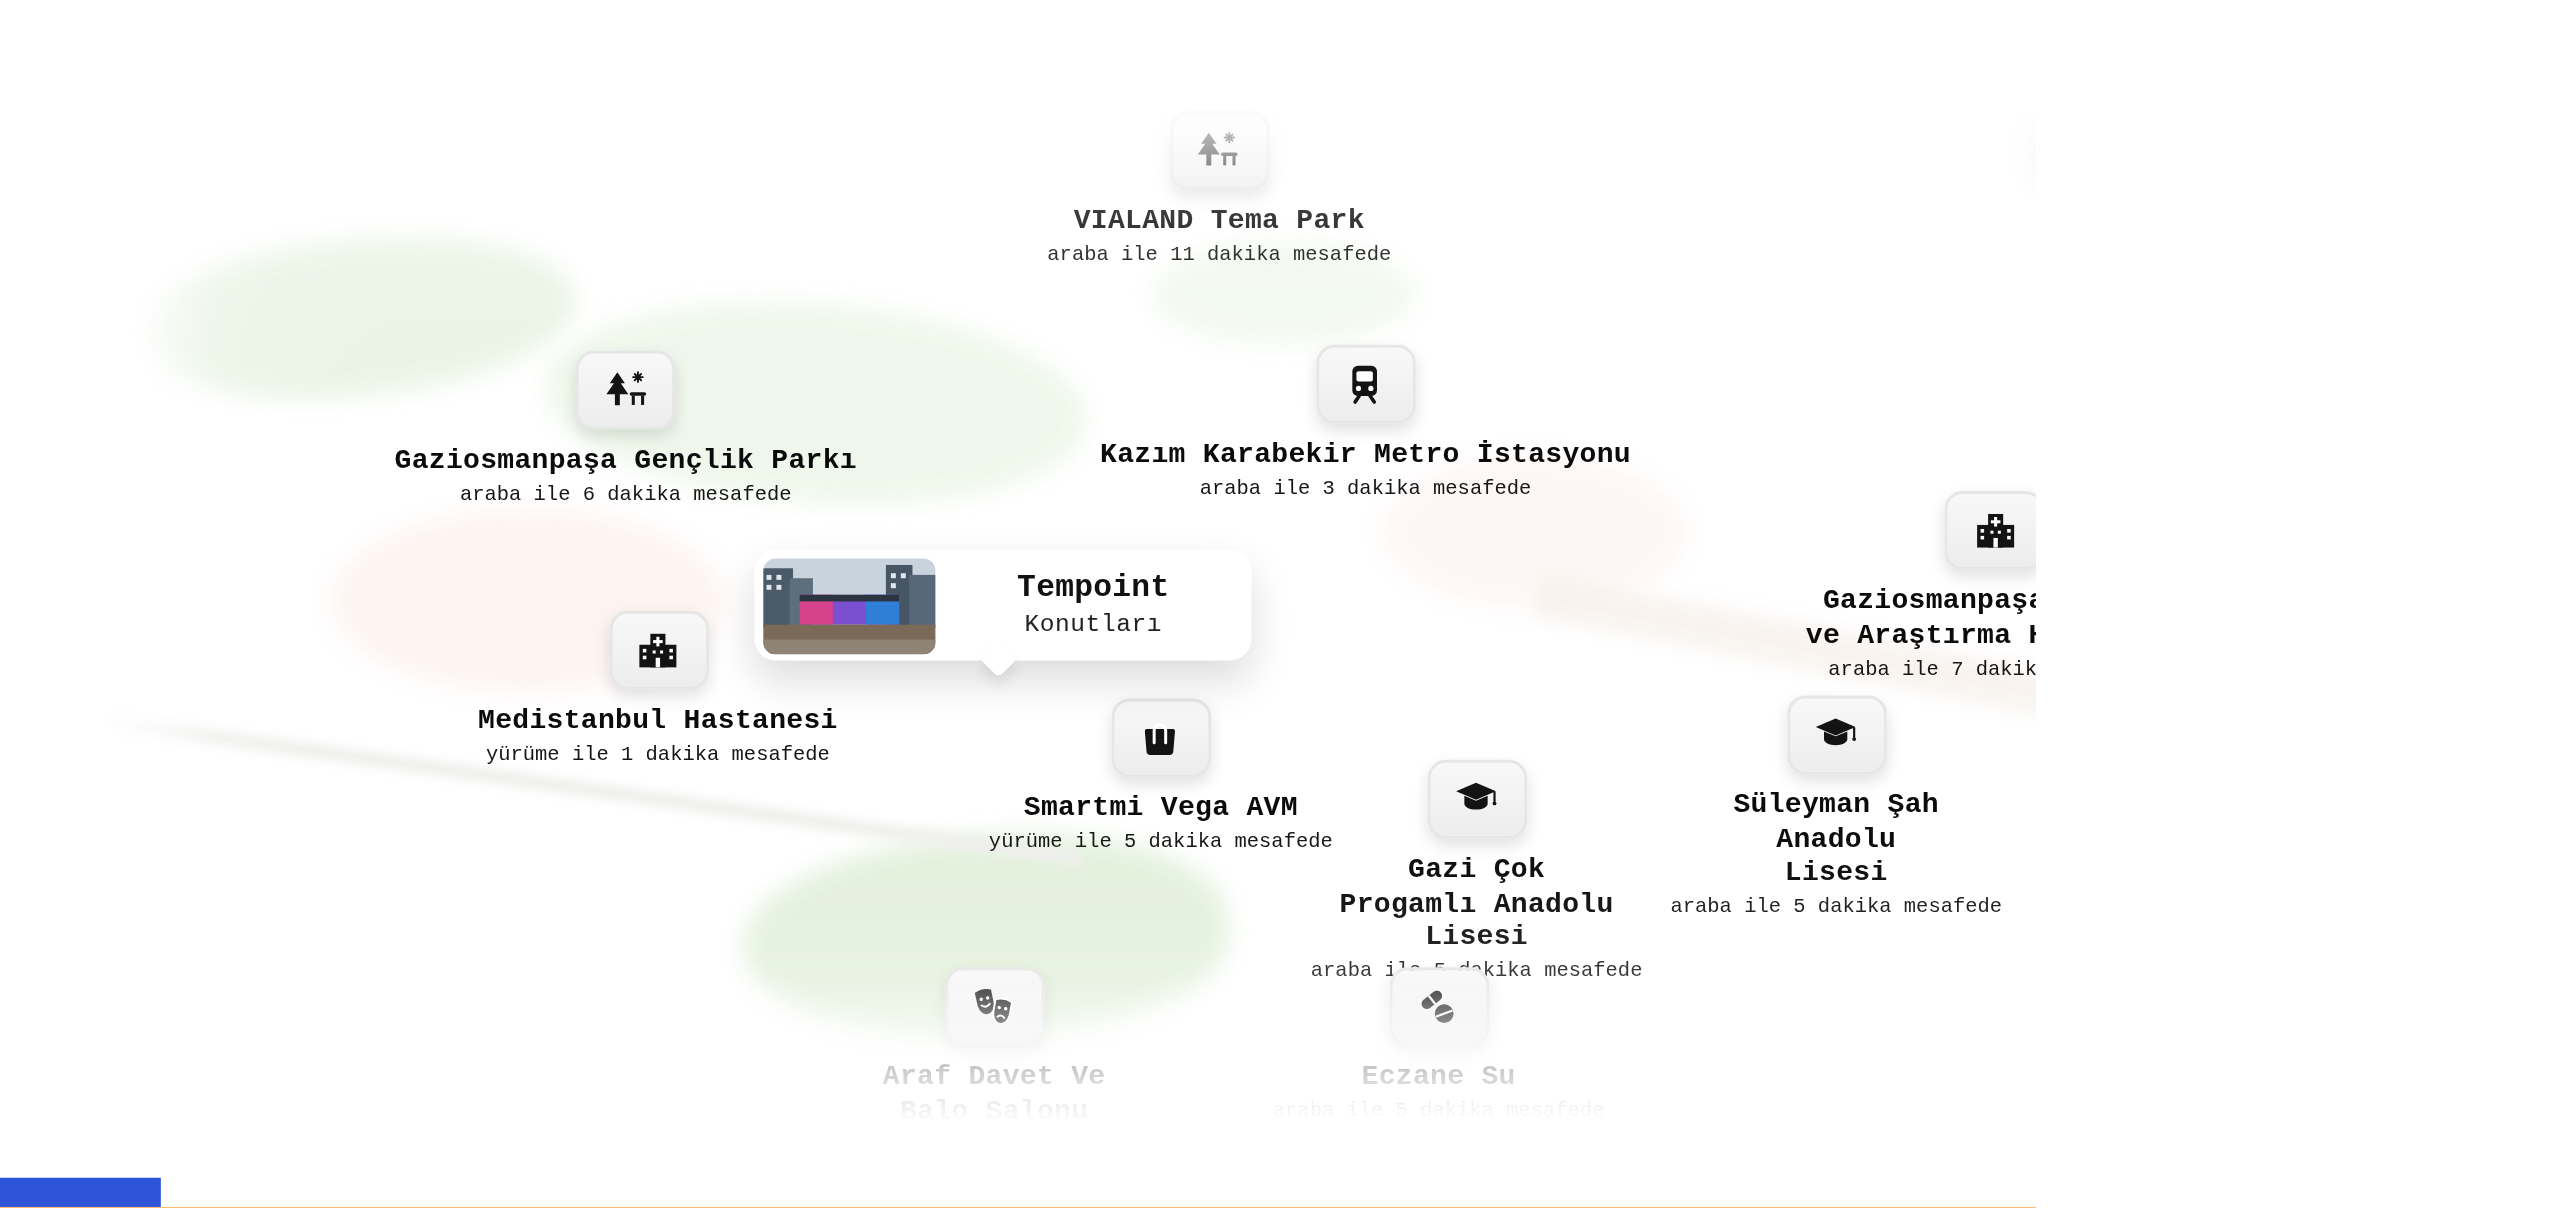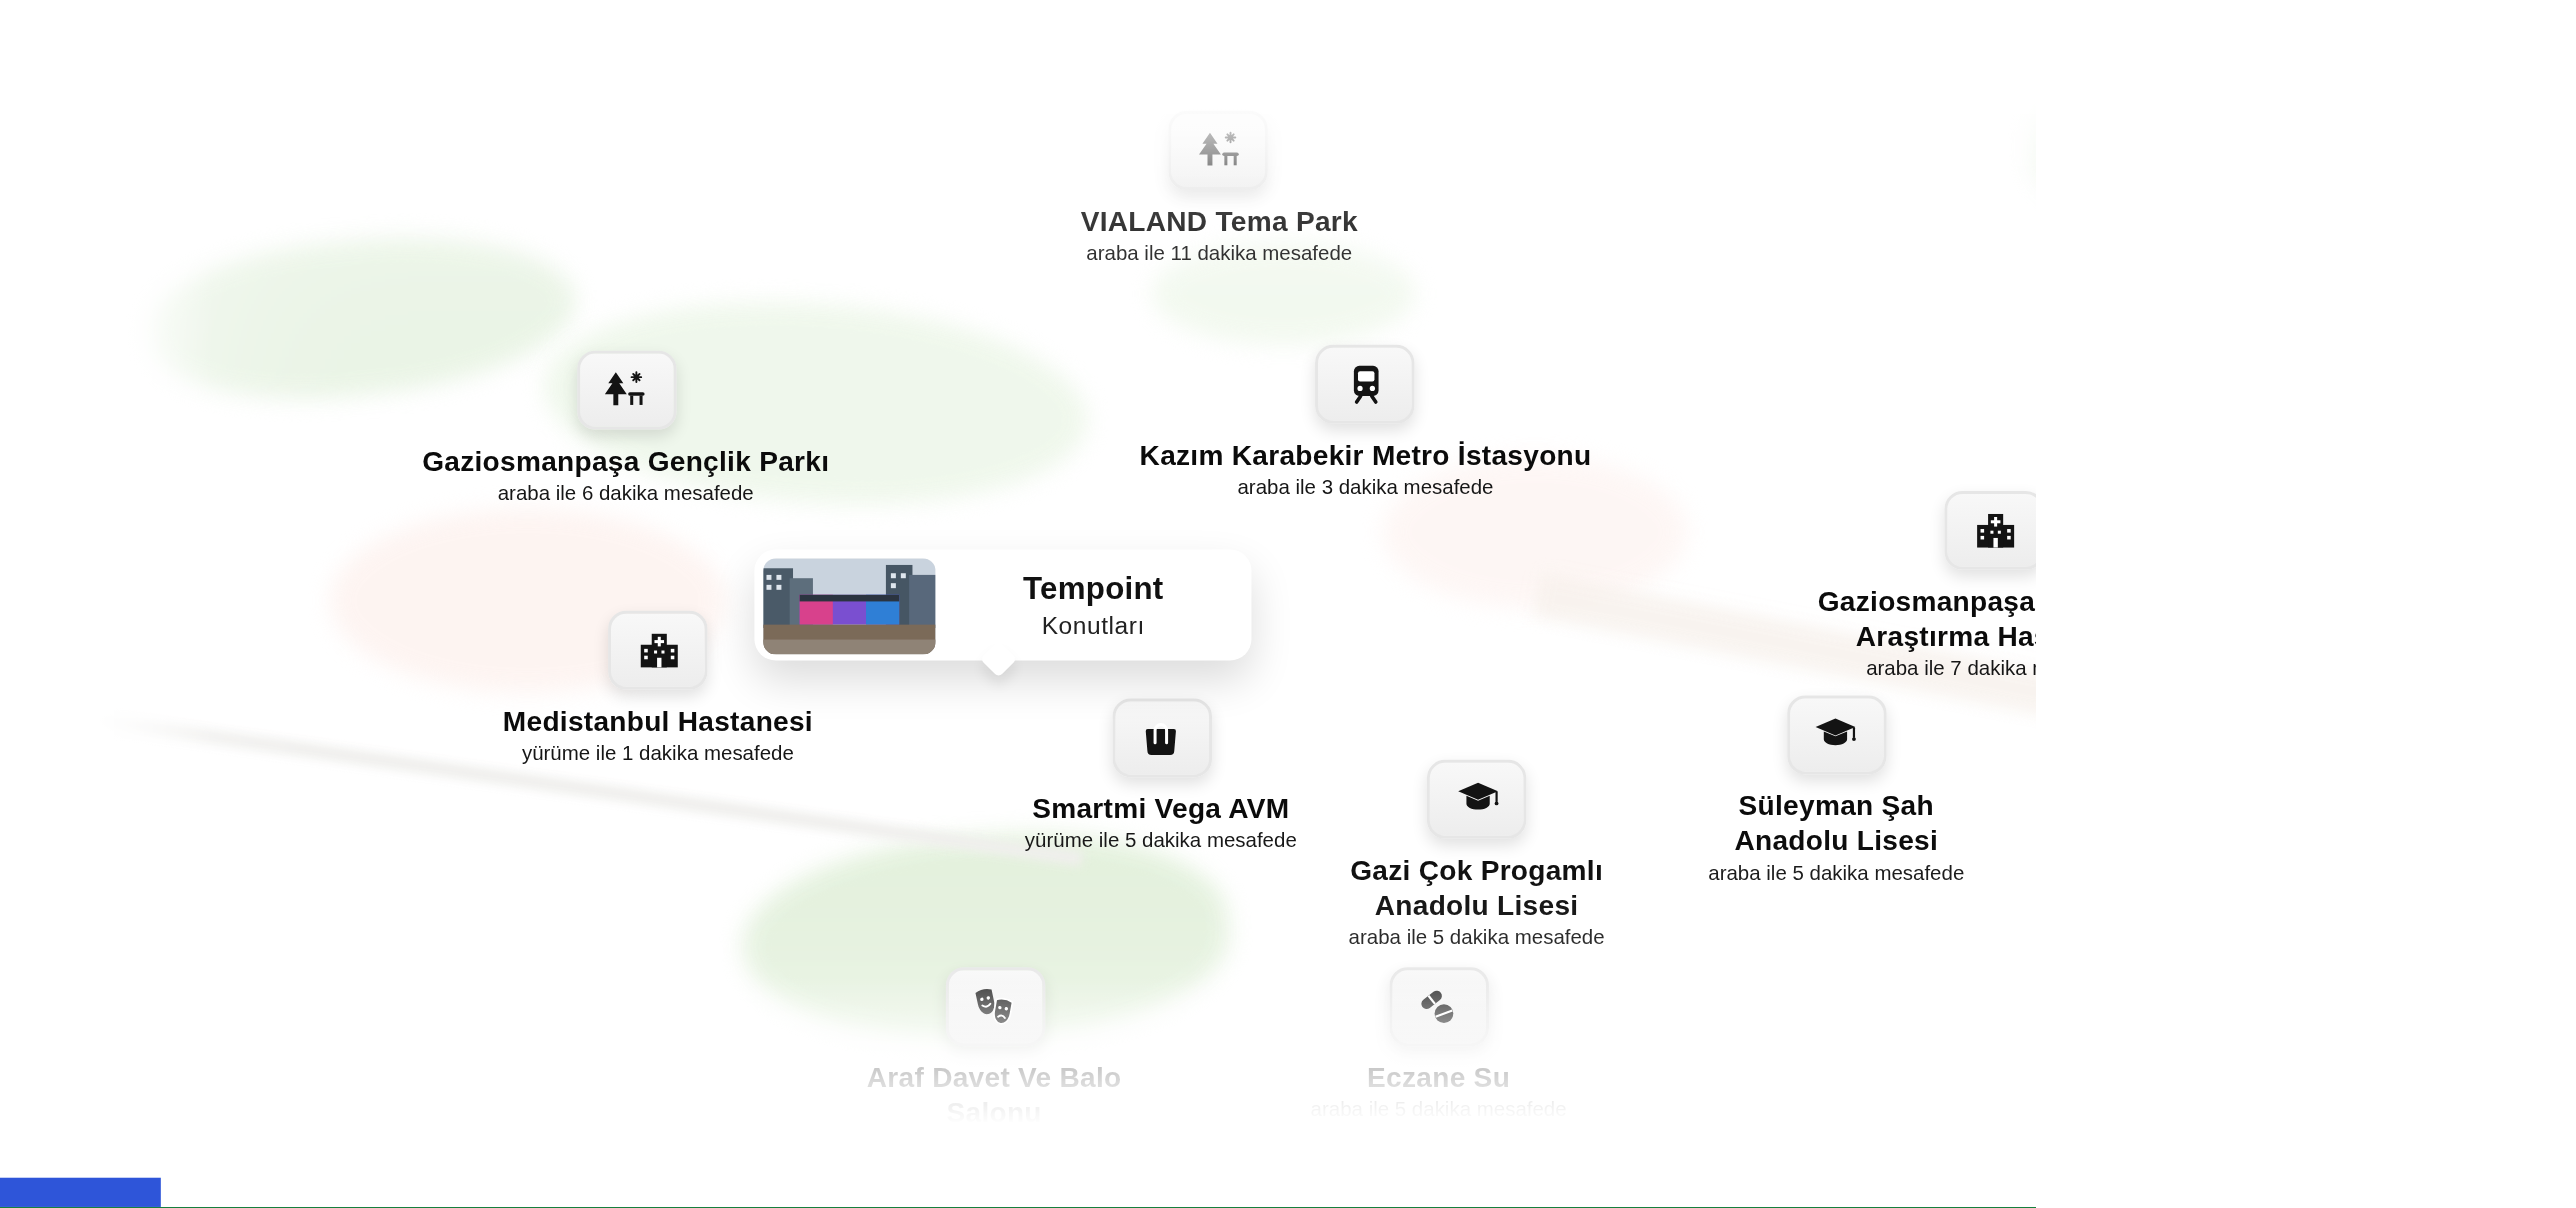--- a/index.html
+++ b/index.html
@@ -1,20 +1,20 @@
 <!DOCTYPE html>
 <html style="font-size:9px"><head>
 <meta charset="utf-8">
 <style>
   html, body { margin: 0; padding: 0; background: #ffffff; }
   .viewport {
     position: relative;
     width: 2036px; height: 1208px;
-    overflow: hidden; background: #15803d;
-    font-family: Liberation Sans, sans-serif;
+    overflow: hidden; background: #fdba74;
+    font-family: Liberation Mono, monospace;
   }
   .stage {
     position: relative;
     width: 881px; height: 413px;
     transform: scale(2.924, 2.9224);
     transform-origin: 0 0;
     background: #ffffff;
   }
   
   .map-bg { position: absolute; inset: 0; overflow: hidden; }

